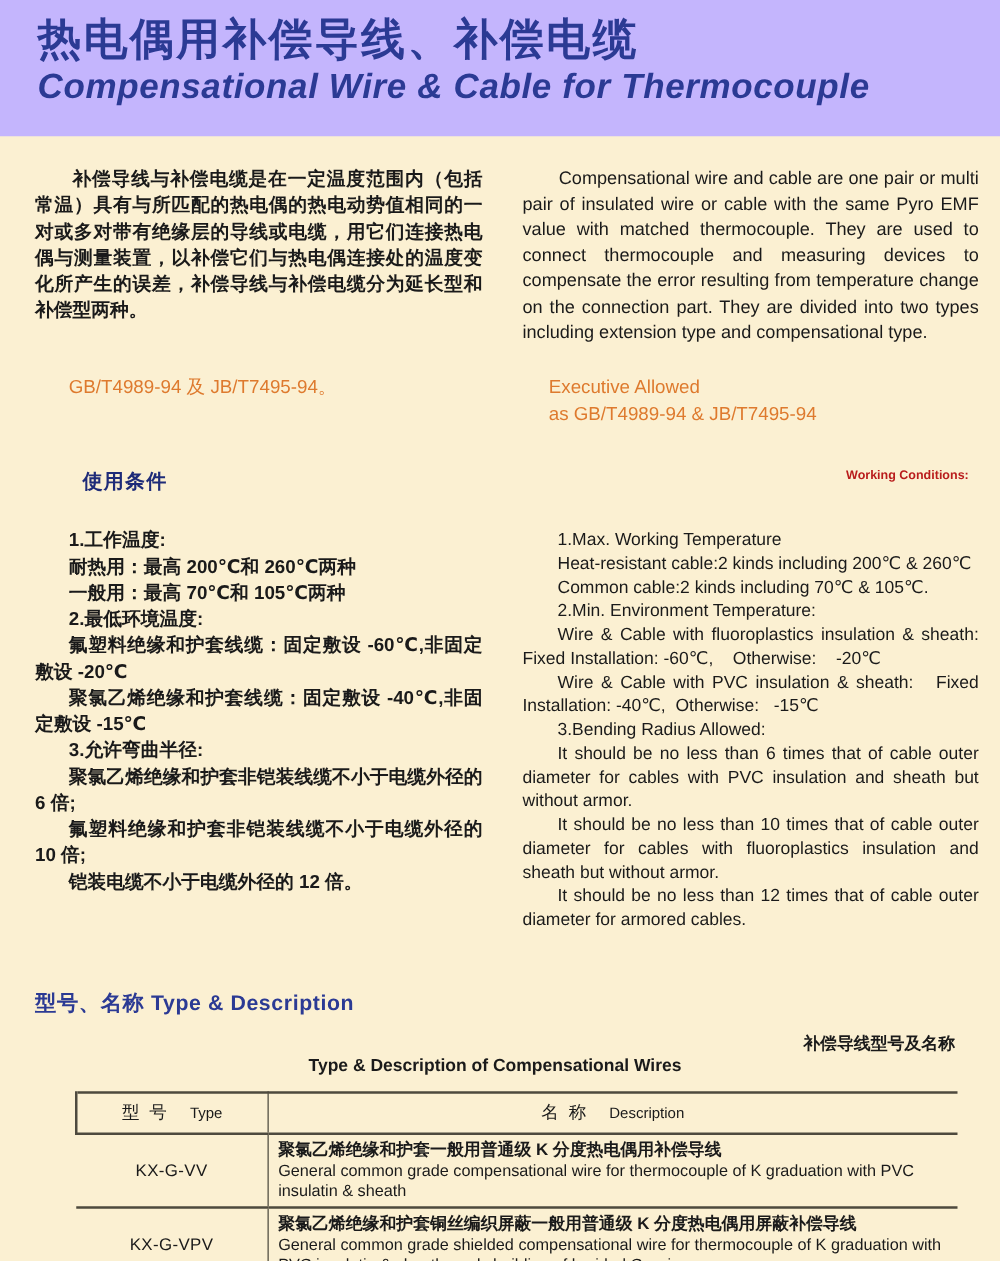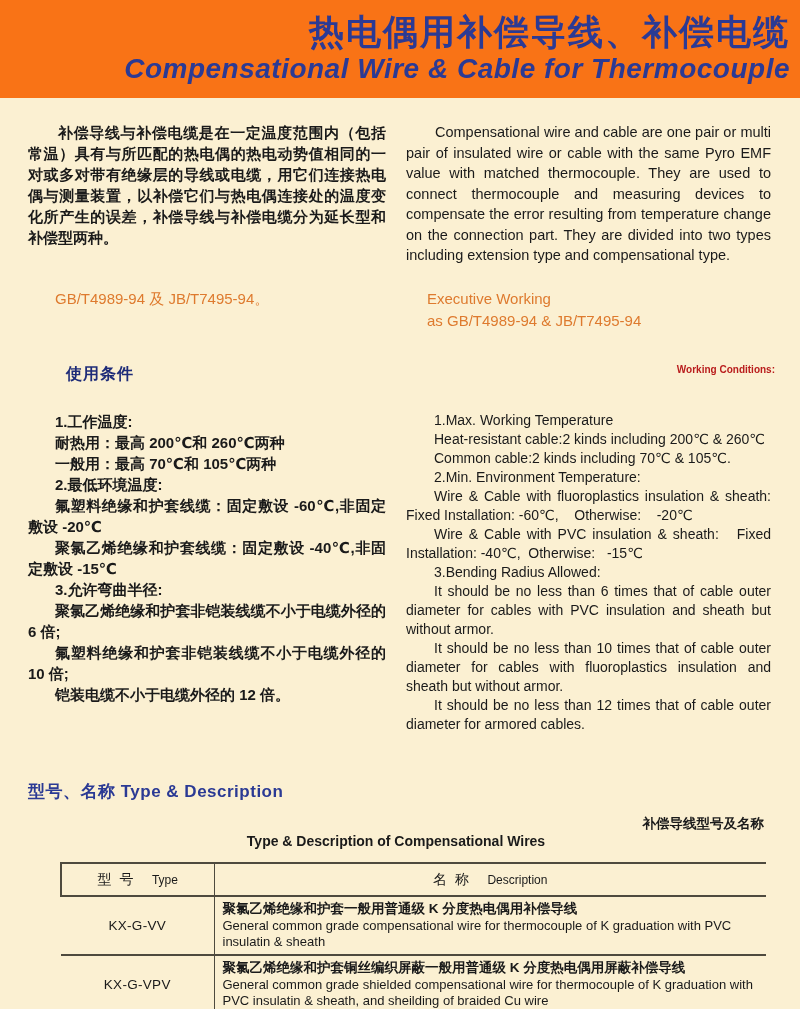--- a/index.html
+++ b/index.html
@@ -5,33 +5,33 @@
   * { margin:0; padding:0; box-sizing:border-box; }
   html,body { width:800px; }
   body {
     width:800px; height:1009px; overflow:hidden;
     background:#FBF0D2;
     font-family:"Liberation Sans","DejaVu Sans",sans-serif;
     color:#1a1a1a;
   }
   
   .header {
-    background:#f97316; height:98px; padding:10px 10px 0 30px;text-align:right;
+    background:#c4b5fd; height:109px; padding:10px 10px 0 30px;
   }
   .title-cn {
     color:#2B3A94; font-size:35px; font-weight:bold;
     letter-spacing:2px; line-height:1.25; white-space:nowrap;
   }
   .title-en {
     color:#2B3A94; font-size:28px; font-weight:bold; font-style:italic;
     line-height:1.1; letter-spacing:0.5px; white-space:nowrap;
   }
   
   .content { padding:0 15px 0 28px; }
-  .two-col { display:flex; gap:20px; }
+  .two-col { display:flex; gap:32px; }
   .col-left  { width:358px; flex:0 0 358px; }
   .col-right { width:365px; flex:0 0 365px; }
   
   .intro { margin-top:24px; }
   .intro-cn {
     font-size:15px; font-weight:bold; line-height:21px;
     text-indent:2em; text-align:justify;
   }
   .intro-en {
     font-size:14.5px; line-height:20.5px;
@@ -118,21 +118,21 @@
   </div>
 
   <div class="two-col standards">
     <div class="col-left">
       <div class="blk-left">
         <p class="std-line">GB/T4989-94 及 JB/T7495-94。</p>
       </div>
     </div>
     <div class="col-right">
       <div class="blk-right">
-        <p class="std-line">Executive Working</p>
+        <p class="std-line">Executive Allowed</p>
         <p class="std-line">as GB/T4989-94 &amp; JB/T7495-94</p>
       </div>
     </div>
   </div>
 
   <div class="cond-head">
     <span class="cond-head-cn">使用条件</span>
     <span class="cond-head-en">Working Conditions:</span>
   </div>
 

